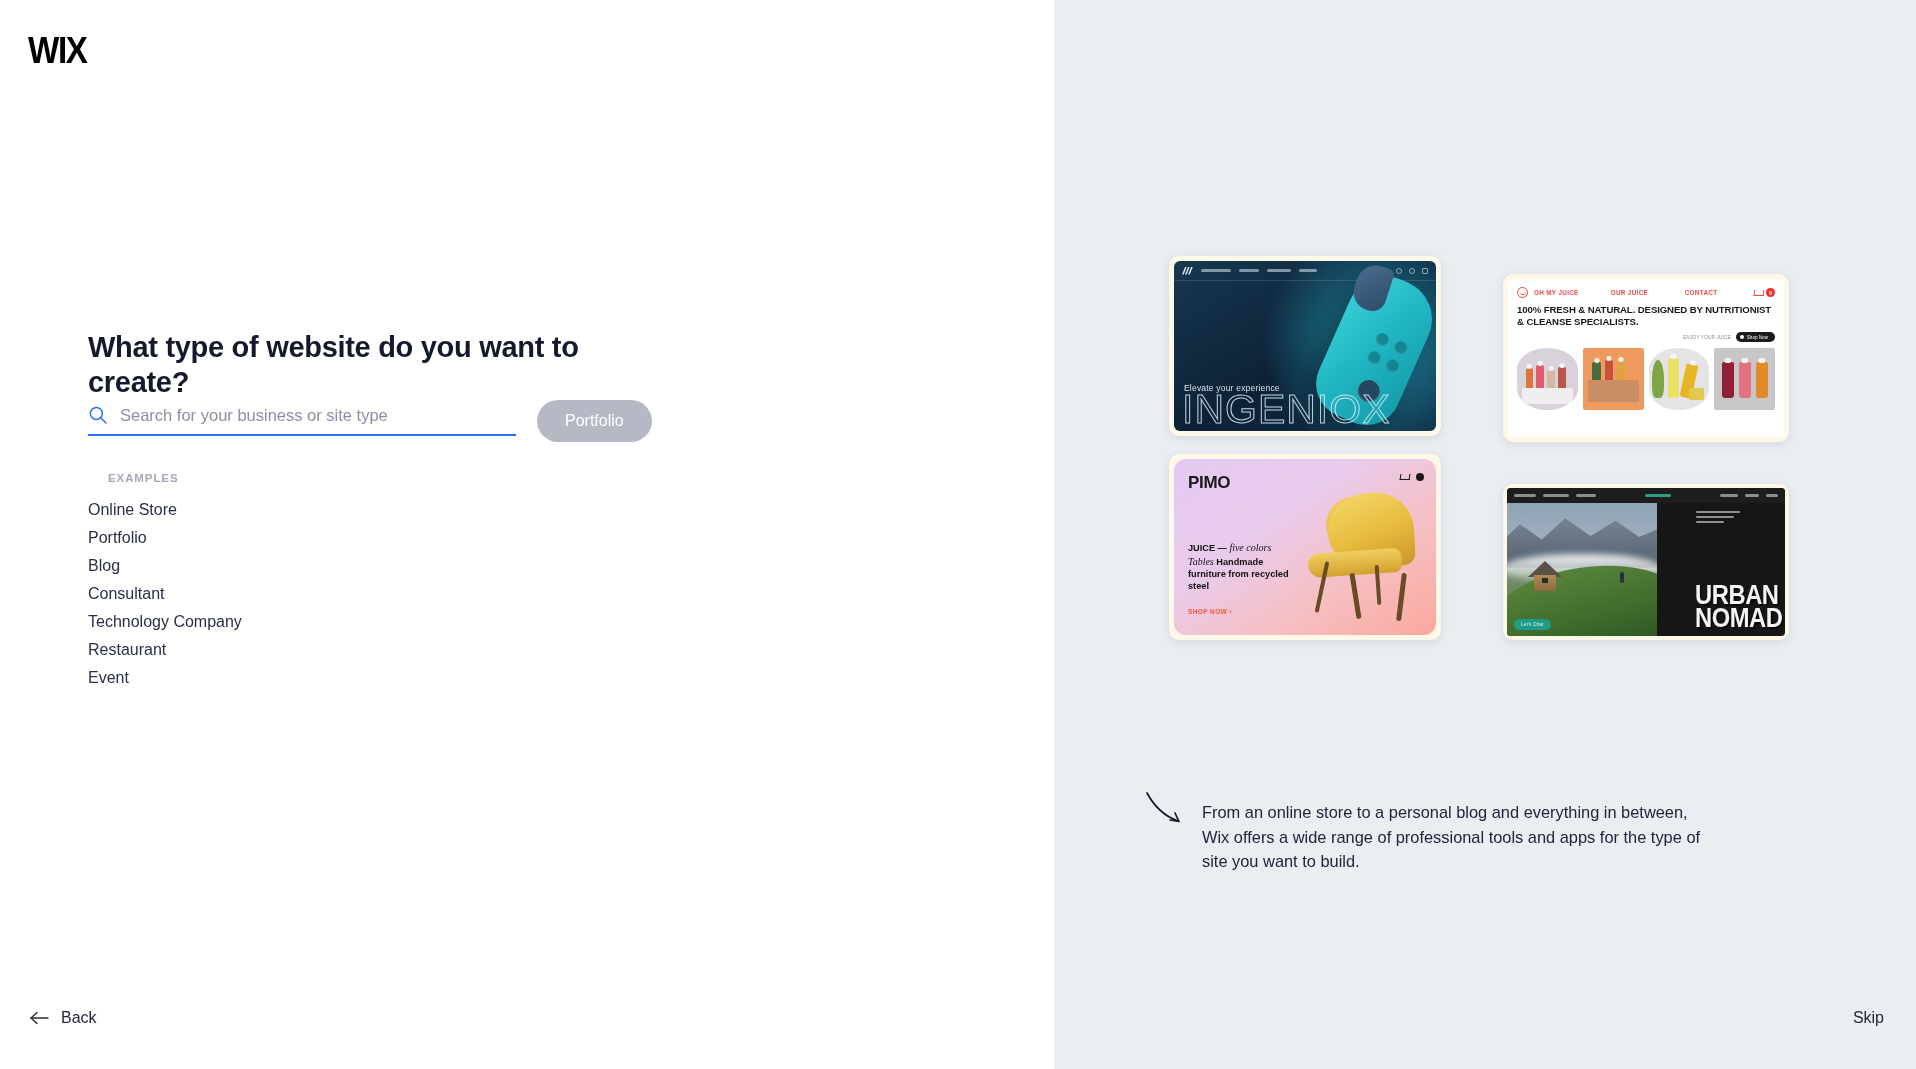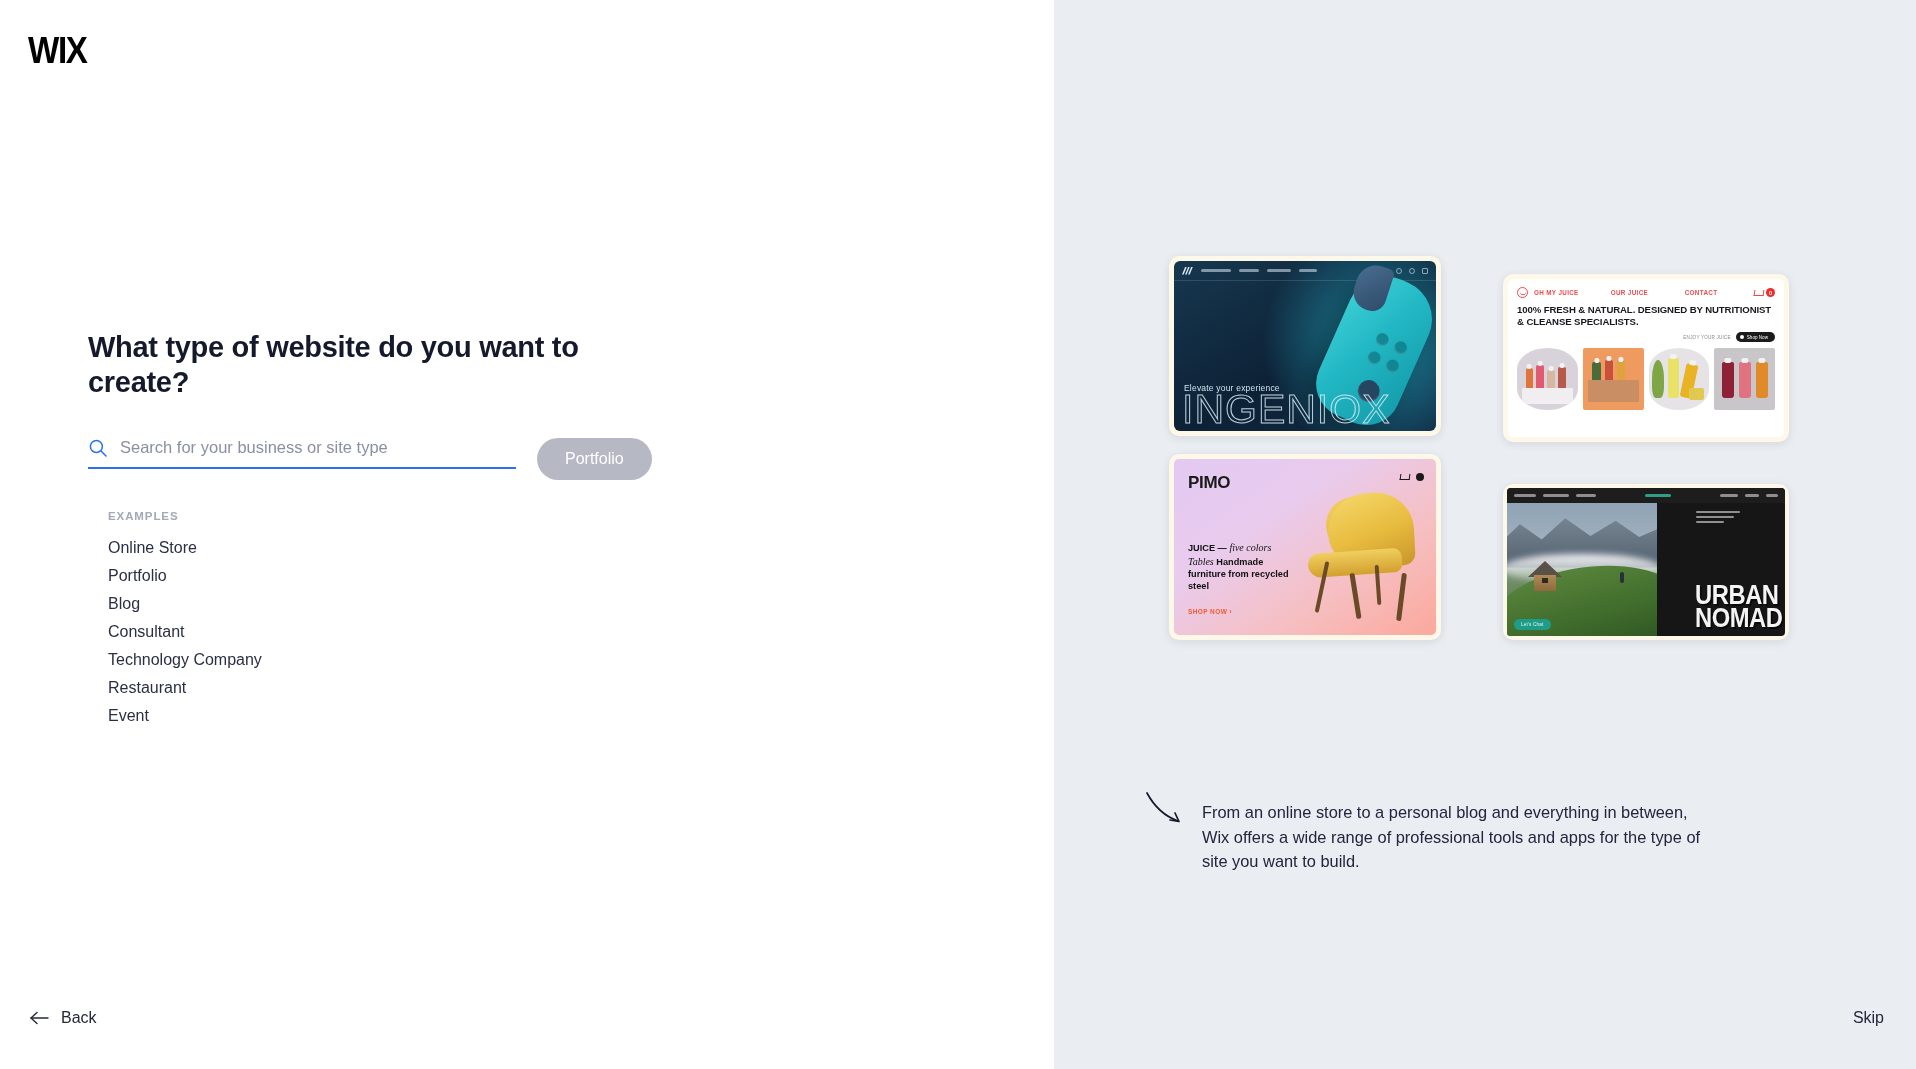--- a/index.html
+++ b/index.html
@@ -22,21 +22,21 @@
     position: absolute; left: 28px; top: 30px;
     font-size: 36px; font-weight: 700; letter-spacing: -1.5px;
     color: #000000; font-family: "Liberation Sans", sans-serif;
     transform: scaleX(0.92); transform-origin: left center;
   }
   .form-block { position: absolute; left: 88px; top: 330px; width: 700px; }
   .page-title {
     font-size: 29px; line-height: 1.2; font-weight: 700;
     color: #15192c; letter-spacing: -0.3px; max-width: 510px;
   }
-  .search-row { display: flex; align-items: flex-start; margin-top: 38px; }
+  .search-row { display: flex; align-items: center; }
   .search-wrap {
     position: relative; width: 428px;
     border-bottom: 2px solid #2b6ff5; padding: 0 0 9px 0;
     display: flex; align-items: center;
   }
   .search-icon { width: 20px; height: 20px; flex: 0 0 20px; margin-right: 12px; }
   .search-input {
     border: none; outline: none; background: transparent;
     font-size: 16.5px; color: #2b2f40; width: 100%;
     font-family: "Liberation Sans", sans-serif;
@@ -47,21 +47,21 @@
     border: none; border-radius: 30px;
     padding: 0 28px; height: 42px; min-width: 108px;
     font-size: 16px; cursor: pointer;
     font-family: "Liberation Sans", sans-serif;
   }
   .examples-label {
     margin-top: 30px; margin-left: 20px;
     font-size: 11.5px; letter-spacing: 0.9px; font-weight: 700;
     color: #a5a8b6; text-transform: uppercase;
   }
-  .examples-list { margin-top: 12px; margin-left: 20px; }
+  .examples-list { margin-top: 12px; }
   .example-item {
     font-size: 16px; color: #2b2f45; line-height: 1;
     padding: 6px 0 6px 0; cursor: pointer; width: fit-content;
   }
 
   .back-btn {
     position: absolute; left: 30px; bottom: 42px;
     display: flex; align-items: center; gap: 12px;
     font-size: 16px; color: #25283c; cursor: pointer;
     background: none; border: none; font-family: "Liberation Sans", sans-serif;
@@ -152,21 +152,21 @@
   .jp4 { background: #c9c6c9; border-radius: 2px; }
   .bottle { position: absolute; bottom: 12px; border-radius: 2px 2px 3px 3px; }
   .bottle::after { content:""; position:absolute; left: 50%; transform: translateX(-50%);
     top: -4px; width: 60%; height: 5px; background: #f2f2f2; border-radius: 2px; }
   .crate { position:absolute; bottom: 8px; left: 8%; width: 84%; height: 22px;
     background: #c98e63; border-radius: 1px; }
 
   
   .card-pimo { left: 0; top: 198px; width: 272px; height: 186px;
     background: #fdf8e8; padding: 5px; }
-  .pimo-inner { position: relative; width: 100%; height: 100%; border-radius: 5px; overflow: hidden;
+  .pimo-inner { position: relative; width: 100%; height: 100%; border-radius: 12px; overflow: hidden;
     background: linear-gradient(145deg, #e3c9f2 0%, #e9cbed 35%, #f6bfc2 68%, #fba89c 100%); }
   .pimo-logo { position: absolute; left: 14px; top: 14px; font-size: 17px; font-weight: 700;
     letter-spacing: -.3px; color: #1a1a1a; }
   .pimo-icons { position: absolute; right: 12px; top: 14px; display: flex; gap: 7px; align-items: center; }
   .pimo-cart { width: 9px; height: 8px; position: relative; }
   .pimo-cart::before { content:""; position:absolute; left:0; top:1px; width:8px; height:5px;
     border: 1.1px solid #1a1a1a; border-top: none; transform: skewX(-8deg); }
   .pimo-dot { width: 8px; height: 8px; border-radius: 50%; background: #1a1a1a; }
   .pimo-copy { position: absolute; left: 14px; top: 82px; width: 110px;
     font-size: 9.2px; line-height: 1.3; color: #121212; font-weight: 700; }

